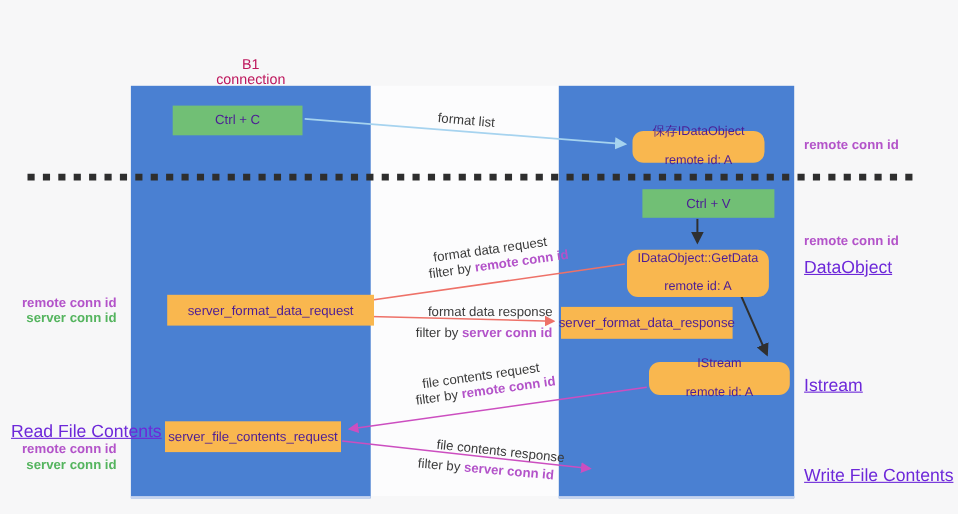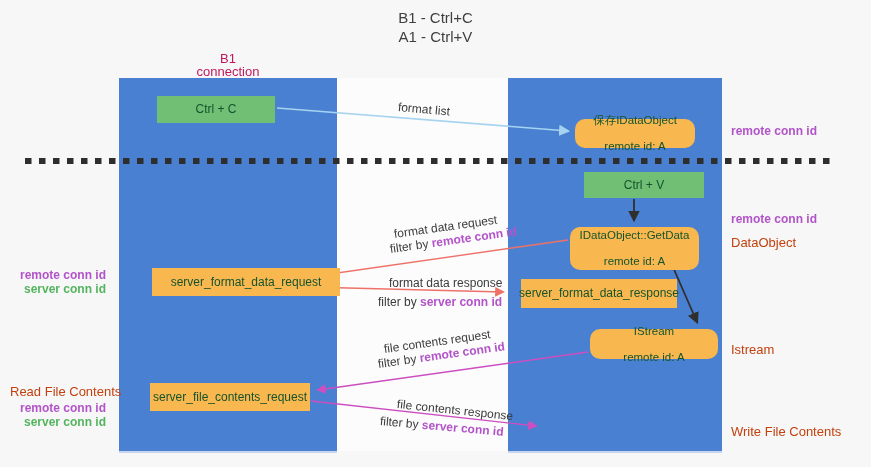--- a/index.html
+++ b/index.html
@@ -11,45 +11,41 @@
   }
   .abs{position:absolute;}
   .mid-strip{left:337px;top:78px;width:171px;height:373px;background:#fcfcfd;}
   .title{left:0;top:8px;width:871px;text-align:center;font-size:15px;line-height:19px;color:#3f3f3f;}
   .col-hdr{width:218px;text-align:center;font-size:13px;line-height:13px;color:#be185d;}
   .column{background:#4a80d2;top:78px;height:373px;border-bottom:2px solid #c7d4ef;}
   .col-left{left:119px;width:218px;}
   .col-right{left:508px;width:214px;}
   .node{
     display:flex;align-items:center;justify-content:center;text-align:center;
-    color:#14532d;font-size:12px;line-height:13px;white-space:pre-line;
+    color:#4c1d95;font-size:12px;line-height:13px;white-space:pre-line;
   }
   .green{background:#71bf75;}
   .orange{background:#f9b74f;}
   .two-line{font-size:11.5px;border-radius:10px;}
   .lbl{font-size:12px;white-space:nowrap;color:#3b3b3b;transform-origin:left center;}
   .key{font-weight:bold;color:#b353c9;}
-  .note{font-size:13px;white-space:nowrap;color:#c2410c;}
+  .note{font-size:16px;white-space:nowrap;color:#6d28d9;text-decoration:underline;}
   .note-b{font-weight:bold;font-size:12px;line-height:14px;white-space:nowrap;}
   .purple{color:#b353c9;}
   .greenTxt{color:#54b45e;}
   .right-align{text-align:right;}
   svg.overlay{position:absolute;left:0;top:0;pointer-events:none;}
 </style>
 </head>
 <body>
 
 <div class="stage">
 
   <div class="abs mid-strip"></div>
 
-  <div class="abs title">
-    <div>B1 - Ctrl+C</div>
-    <div>A1 - Ctrl+V</div>
-  </div>
 
   <div class="abs col-hdr" style="left:119px;top:52px;">
     <div>B1</div>
     <div>connection</div>
   </div>
   <div class="abs col-hdr" style="left:506px;width:214px;top:52px;margin-top:28px;">
     <div>A1</div>
   </div>
 
   <div class="abs column col-left"></div>
@@ -93,21 +89,21 @@
 
   <div class="abs node orange two-line" style="left:570px;top:227px;width:129px;height:43px;">
     <div>
       <div>IDataObject::GetData</div>
       <div>remote id: A</div>
     </div>
   </div>
 
   <div class="abs node orange" style="left:152px;top:268px;width:188px;height:28px;">server_format_data_request</div>
 
-  <div class="abs node orange" style="left:510px;top:279px;width:156px;height:29px;margin-left:11px;">server_format_data_response</div>
+  <div class="abs node orange" style="left:510px;top:279px;width:156px;height:29px;">server_format_data_response</div>
 
   <div class="abs node orange two-line" style="left:590px;top:329px;width:128px;height:30px;">
     <div>
       <div>IStream</div>
       <div>remote id: A</div>
     </div>
   </div>
 
   <div class="abs node orange" style="left:150px;top:383px;width:160px;height:28px;">server_file_contents_request</div>
 

